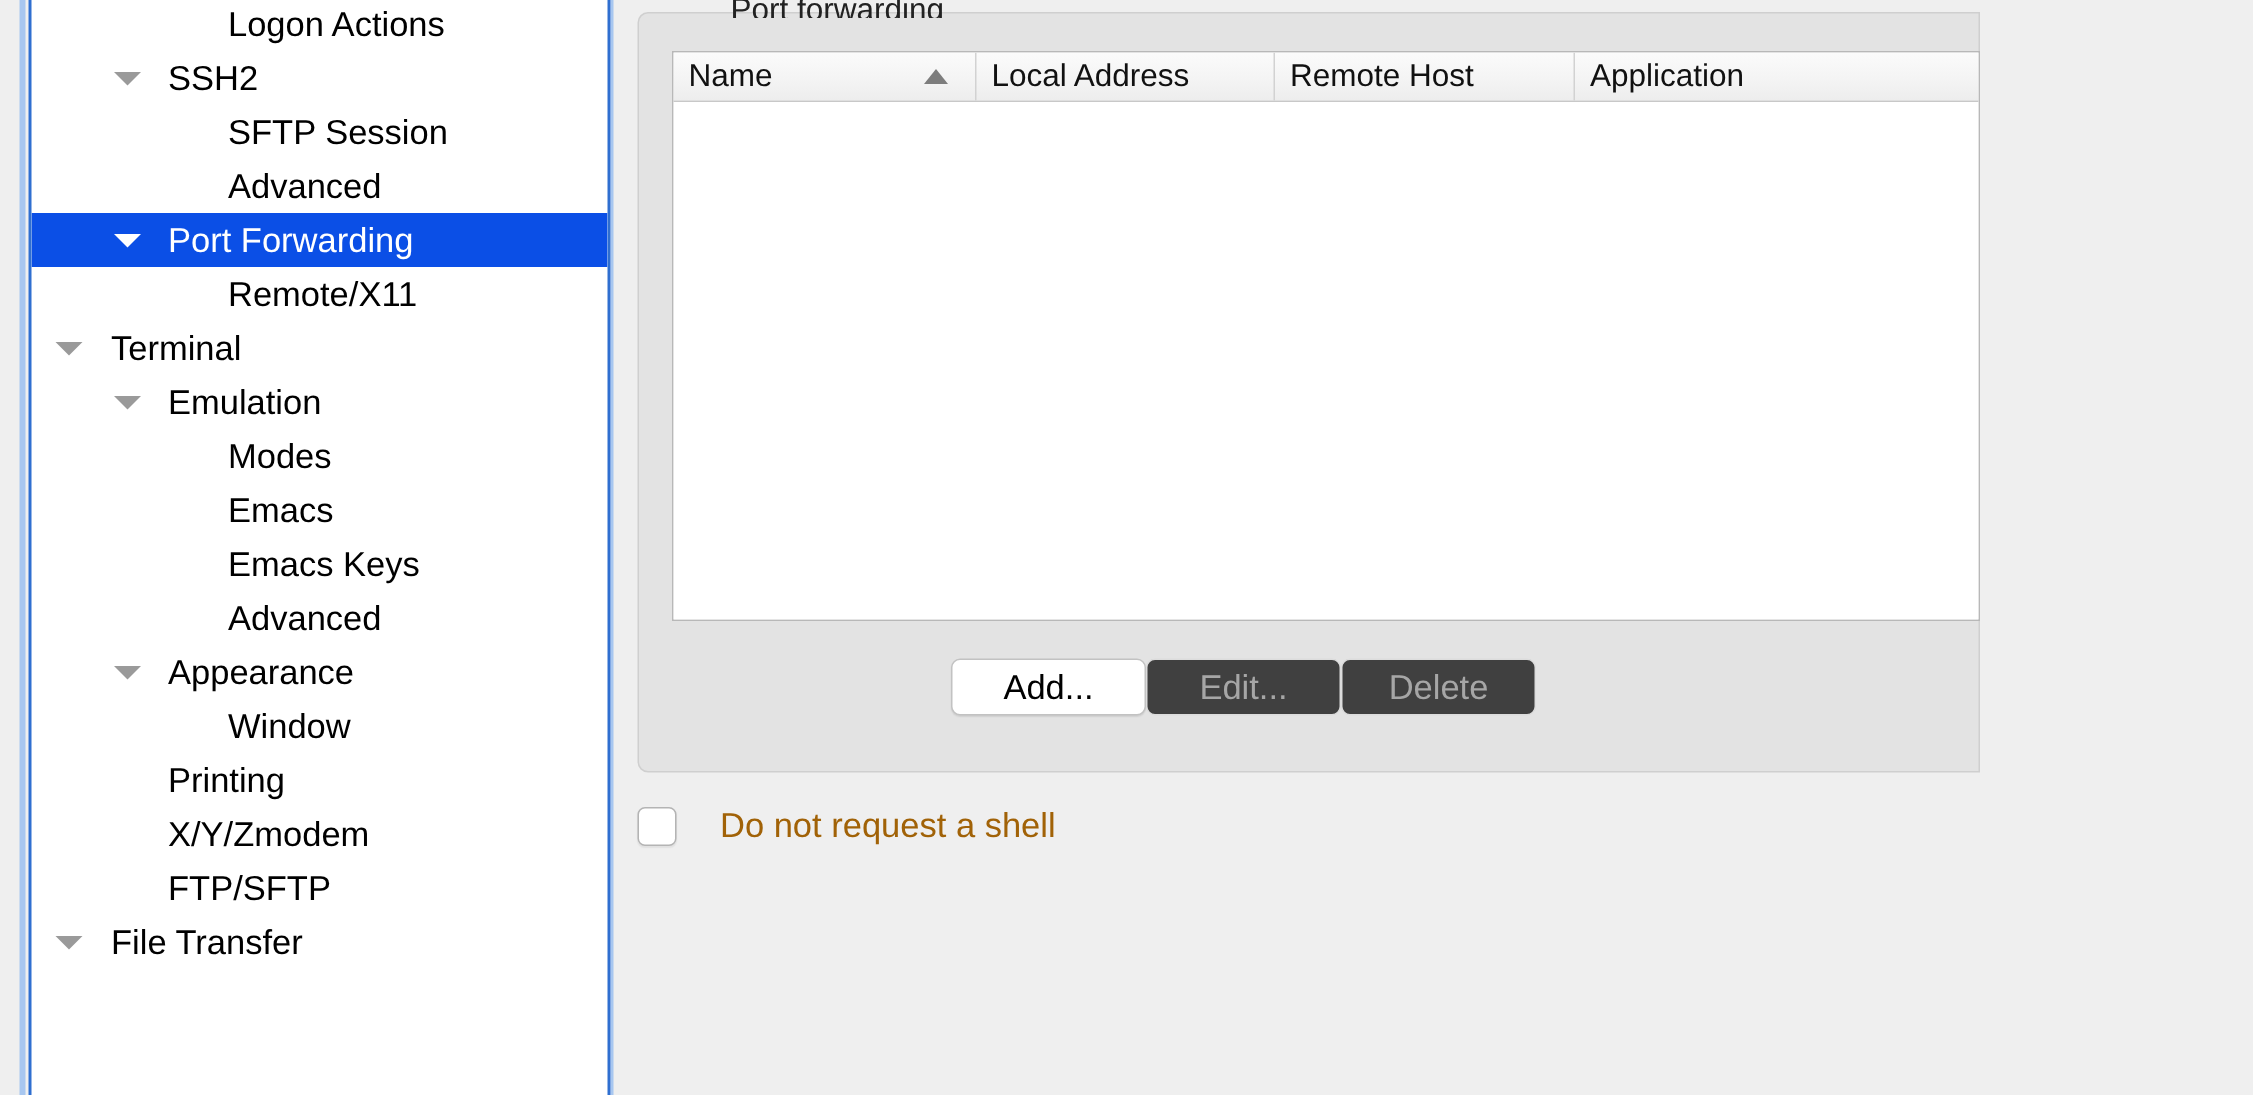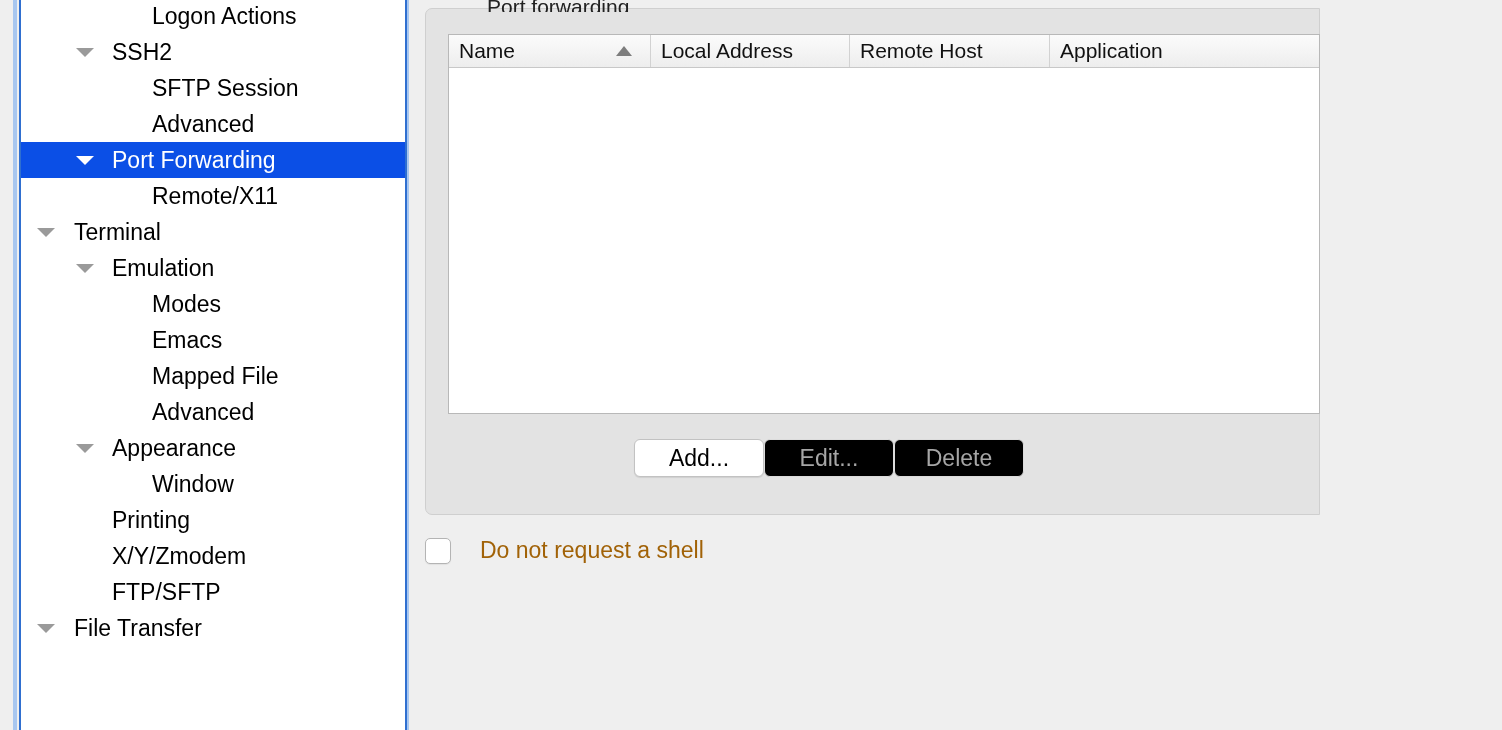--- a/index.html
+++ b/index.html
@@ -186,21 +186,21 @@
     align-items: center;
     justify-content: center;
   }
   .btn.enabled {
     background: #ffffff;
     color: #000000;
     border-color: #c2c2c2;
     box-shadow: 0 1px 1px rgba(0,0,0,0.09);
   }
   .btn.disabled {
-    background: #000000;
+    background: #404040;
     color: #a6a6a6;
     border-color: #dcdcdc;
   }
 
   .checkbox-row {
     position: absolute;
     left: 14px;
     top: 537px;
     display: flex;
     align-items: center;
@@ -270,21 +270,21 @@
           <span class="tri"></span>
           <span class="tree-label">Emulation</span>
         </div>
         <div class="tree-row lvl3">
           <span class="tree-label">Modes</span>
         </div>
         <div class="tree-row lvl3">
           <span class="tree-label">Emacs</span>
         </div>
         <div class="tree-row lvl3">
-          <span class="tree-label">Mapped File</span>
+          <span class="tree-label">Emacs Keys</span>
         </div>
         <div class="tree-row lvl3">
           <span class="tree-label">Advanced</span>
         </div>
         <div class="tree-row lvl2">
           <span class="tri"></span>
           <span class="tree-label">Appearance</span>
         </div>
         <div class="tree-row lvl3">
           <span class="tree-label">Window</span>

